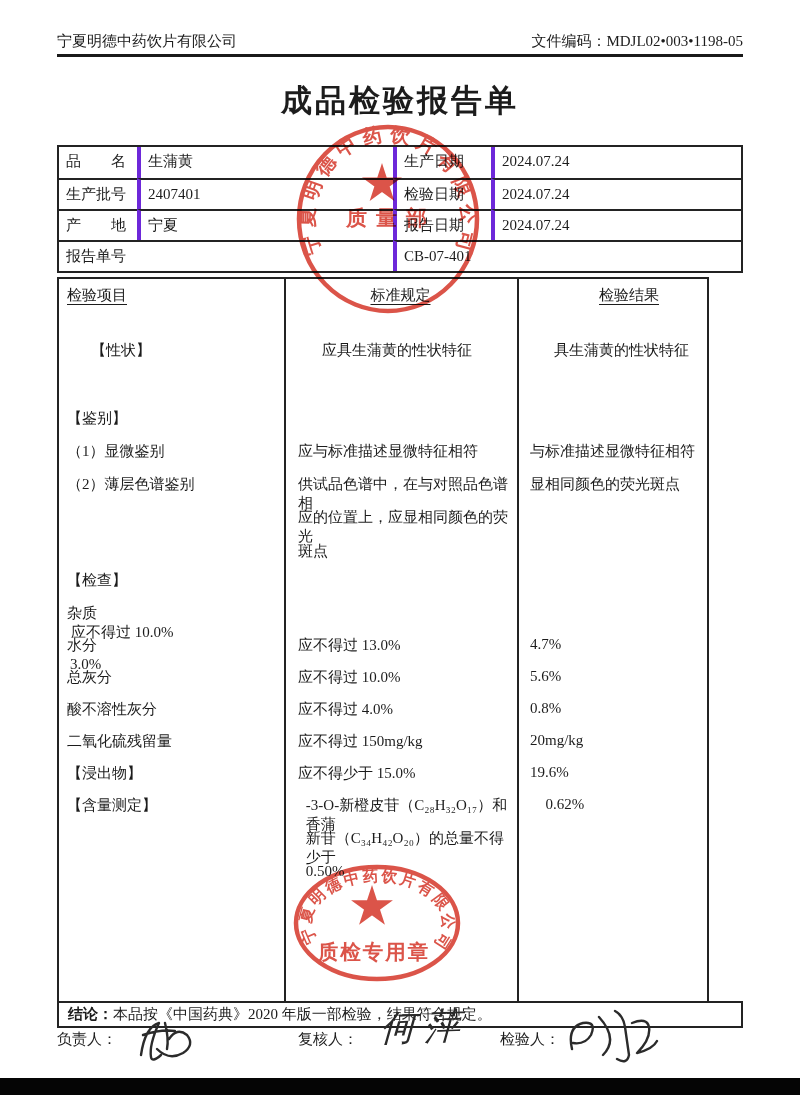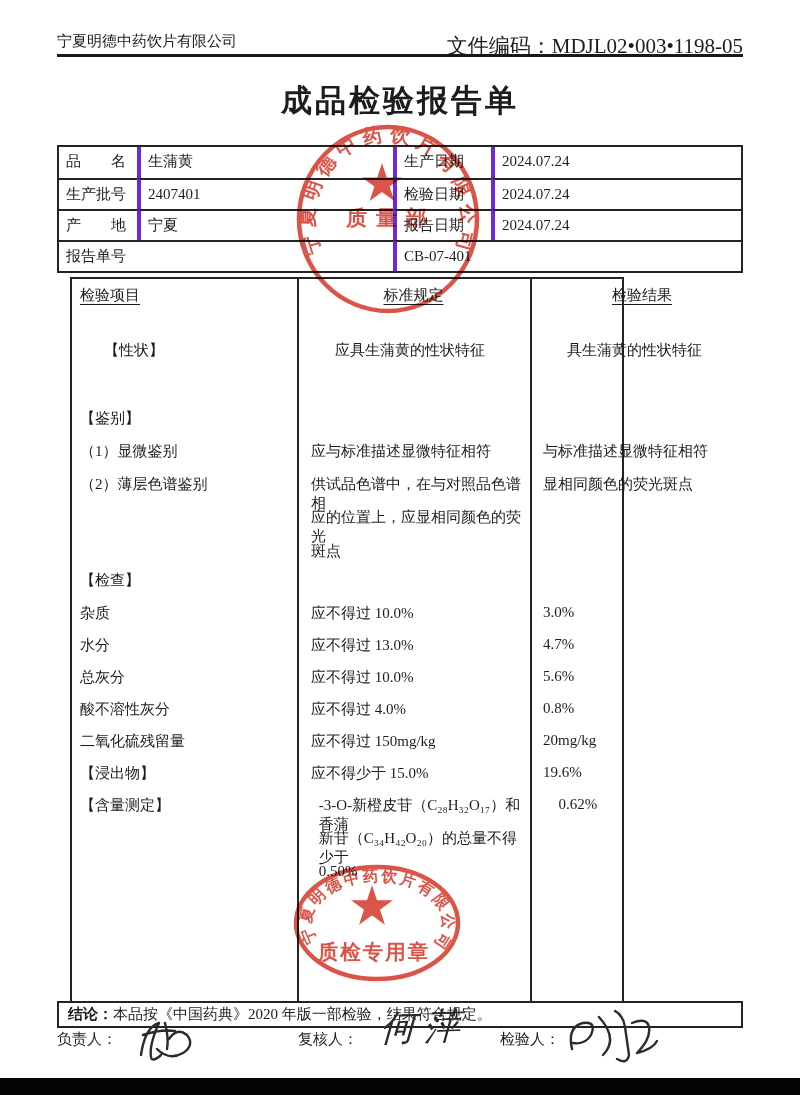--- a/index.html
+++ b/index.html
@@ -1,32 +1,32 @@
 <!DOCTYPE html>
 <html><head>
 <meta charset="utf-8">
 <style>
   html,body{margin:0;padding:0;background:#888;}
   .page{position:relative;width:800px;height:1095px;background:#ffffff;
         font-family:"Liberation Serif","DejaVu Serif",serif;color:#1c1c1c;overflow:hidden;margin:0 auto;}
   
   .hdr-company{position:absolute;left:57px;top:32px;font-size:15px;}
-  .hdr-code{position:absolute;right:57px;top:32px;font-size:21px;margin-left:27px;}
+  .hdr-code{position:absolute;right:57px;top:32px;font-size:15px;margin-left:27px;}
   .hdr-rule{position:absolute;left:57px;top:54px;width:686px;height:2.5px;background:#191919;}
   .title{position:absolute;left:0;top:80px;width:100%;margin:0;text-align:center;
          font-size:31px;font-weight:700;letter-spacing:3px;}
   
   .info-table{position:absolute;left:57px;top:145px;width:686px;box-sizing:border-box;
               display:grid;grid-template-columns:78px 256px 98px 250px;grid-auto-rows:31px;
               border:2px solid #232323;}
   .i-cell{font-size:15px;line-height:29px;padding-left:7px;white-space:nowrap;overflow:hidden;}
   .bl{border-left:4px solid #6d28d9;}
   .bt{border-top:2px solid #232323;}
   
-  .main-table{position:absolute;left:70px;top:277px;width:554px;height:726px;
+  .main-table{position:absolute;left:57px;top:277px;width:652px;height:726px;
               border:2px solid #232323;box-sizing:border-box;}
   .vline{position:absolute;top:0;bottom:0;width:2px;background:#232323;}
   .vline1{left:225px;}
   .vline2{left:458px;}
   .mt-h{position:absolute;top:7px;font-size:15px;text-decoration:underline;
         text-underline-offset:4px;}
   .h-item{left:8px;}
   .h-std{left:225px;width:233px;text-align:center;}
   .h-res{left:458px;width:224px;text-align:center;}
   .trow{position:absolute;left:0;width:682px;display:flex;font-size:15px;}
@@ -120,21 +120,21 @@
           </div>
           <div class="tc3">
             <div class="line">显相同颜色的荧光斑点</div>
           </div>
         </div>
         <div class="trow" style="top: 292px;">
           <div class="tc1">【检查】</div>
           <div class="tc2"></div>
           <div class="tc3"></div>
         </div>
-        <div class="trow" style="top: 325px;">
+        <div class="trow" style="top: 325px; flex-direction: column;">
           <div class="tc1">杂质</div>
           <div class="tc2">
             <div class="line">应不得过 10.0%</div>
           </div>
           <div class="tc3">
             <div class="line">3.0%</div>
           </div>
         </div>
         <div class="trow" style="top: 357px;">
           <div class="tc1">水分</div>

